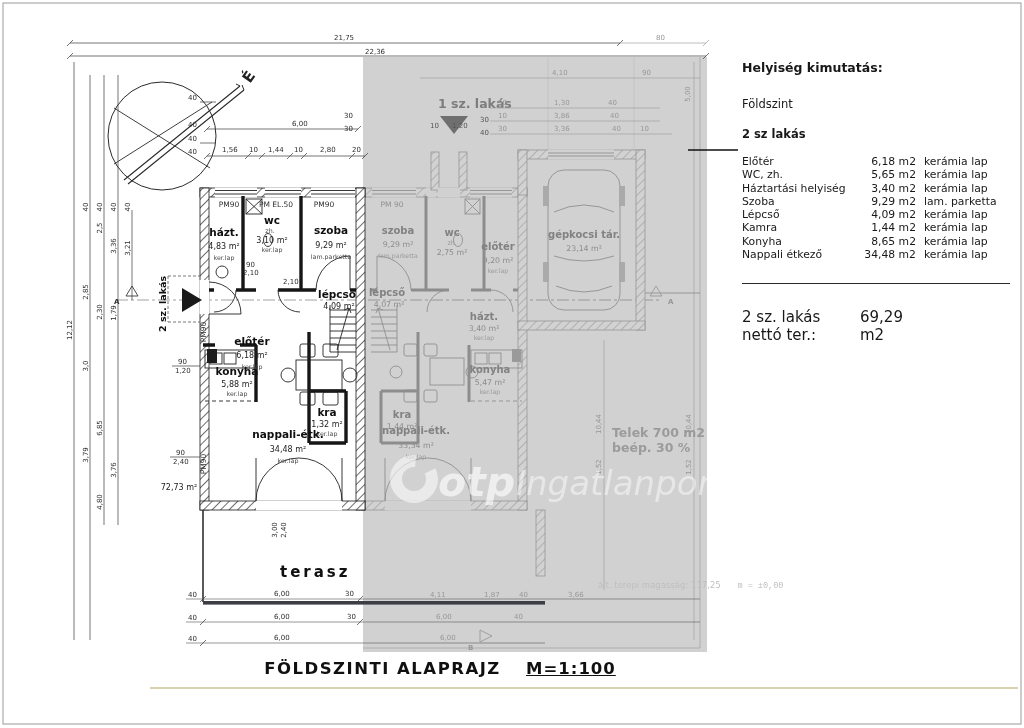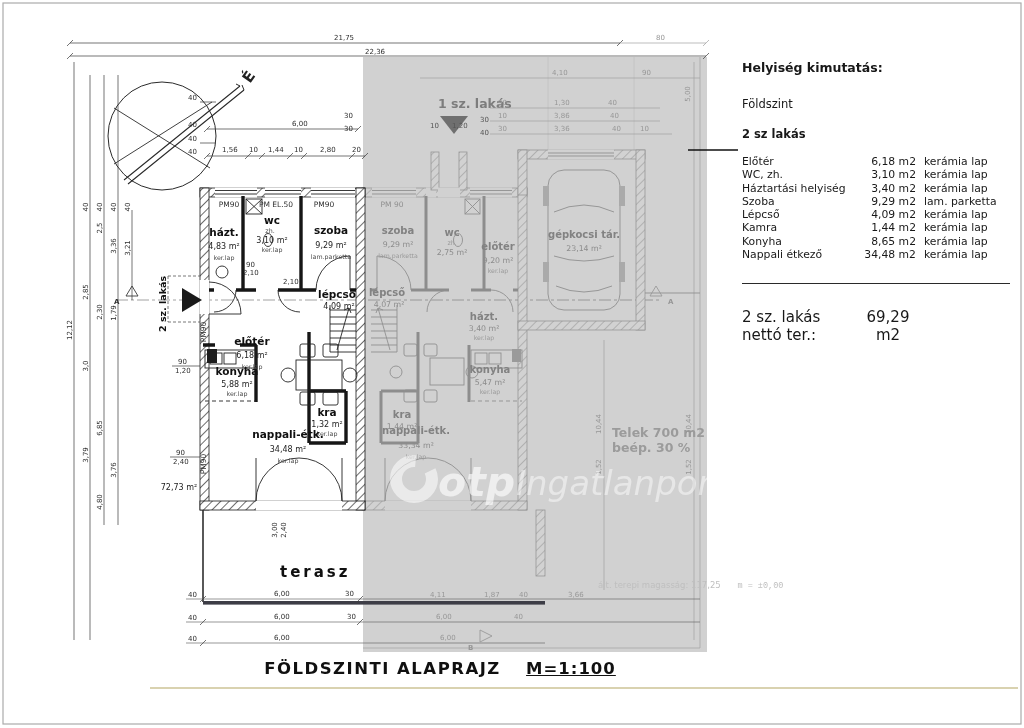--- a/index.html
+++ b/index.html
@@ -30,21 +30,21 @@
   .sched{position:absolute;left:742px;top:60px;width:268px;color:#181818;}
   .sched .ttl{font-size:12.5px;font-weight:bold;margin:0 0 22px 0;}
   .sched .flr{font-size:11.5px;margin:0 0 16px 0;}
   .sched .unit{font-size:11.5px;font-weight:bold;margin:0 0 14px 0;}
   .srow{display:flex;font-size:10.8px;line-height:13.3px;}
   .srow .n{width:118px;}
   .srow .a{width:56px;text-align:right;}
   .srow .f{width:86px;padding-left:8px;}
   .stotal{display:flex;font-size:15px;border-top:1.4px solid #2a2a2a;margin-top:22px;padding-top:24px;}
   .stotal .n{width:118px;}
-  .stotal .a{width:56px;text-align:center;}
+  .stotal .a{width:56px;text-align:left;}
   
   .title{position:absolute;left:250px;top:659px;width:380px;text-align:center;
          font-size:16.5px;font-weight:bold;letter-spacing:1.5px;color:#101010;white-space:nowrap;}
   .title .sc{margin-left:18px;letter-spacing:1px;text-decoration:underline;}
   .rule{position:absolute;left:150px;top:687px;width:868px;height:2px;background:#d9d2b0;}
   .lvl{position:absolute;left:598px;top:580px;font-size:8.5px;color:#bfbfbf;white-space:nowrap;}
   .lvl .dz{margin-left:14px;font-family:Liberation Mono, monospace;}
 </style>
 </head>
 <body>
@@ -431,21 +431,21 @@
     <div>
 
         <div class="srow">
           <span class="n">Előtér</span>
           <span class="a">6,18 m2</span>
           <span class="f">kerámia lap</span>
         </div>
 
         <div class="srow">
           <span class="n">WC, zh.</span>
-          <span class="a">3,10 m2</span>
+          <span class="a">5,65 m2</span>
           <span class="f">kerámia lap</span>
         </div>
 
         <div class="srow">
           <span class="n">Háztartási helyiség</span>
           <span class="a">3,40 m2</span>
           <span class="f">kerámia lap</span>
         </div>
 
         <div class="srow">

